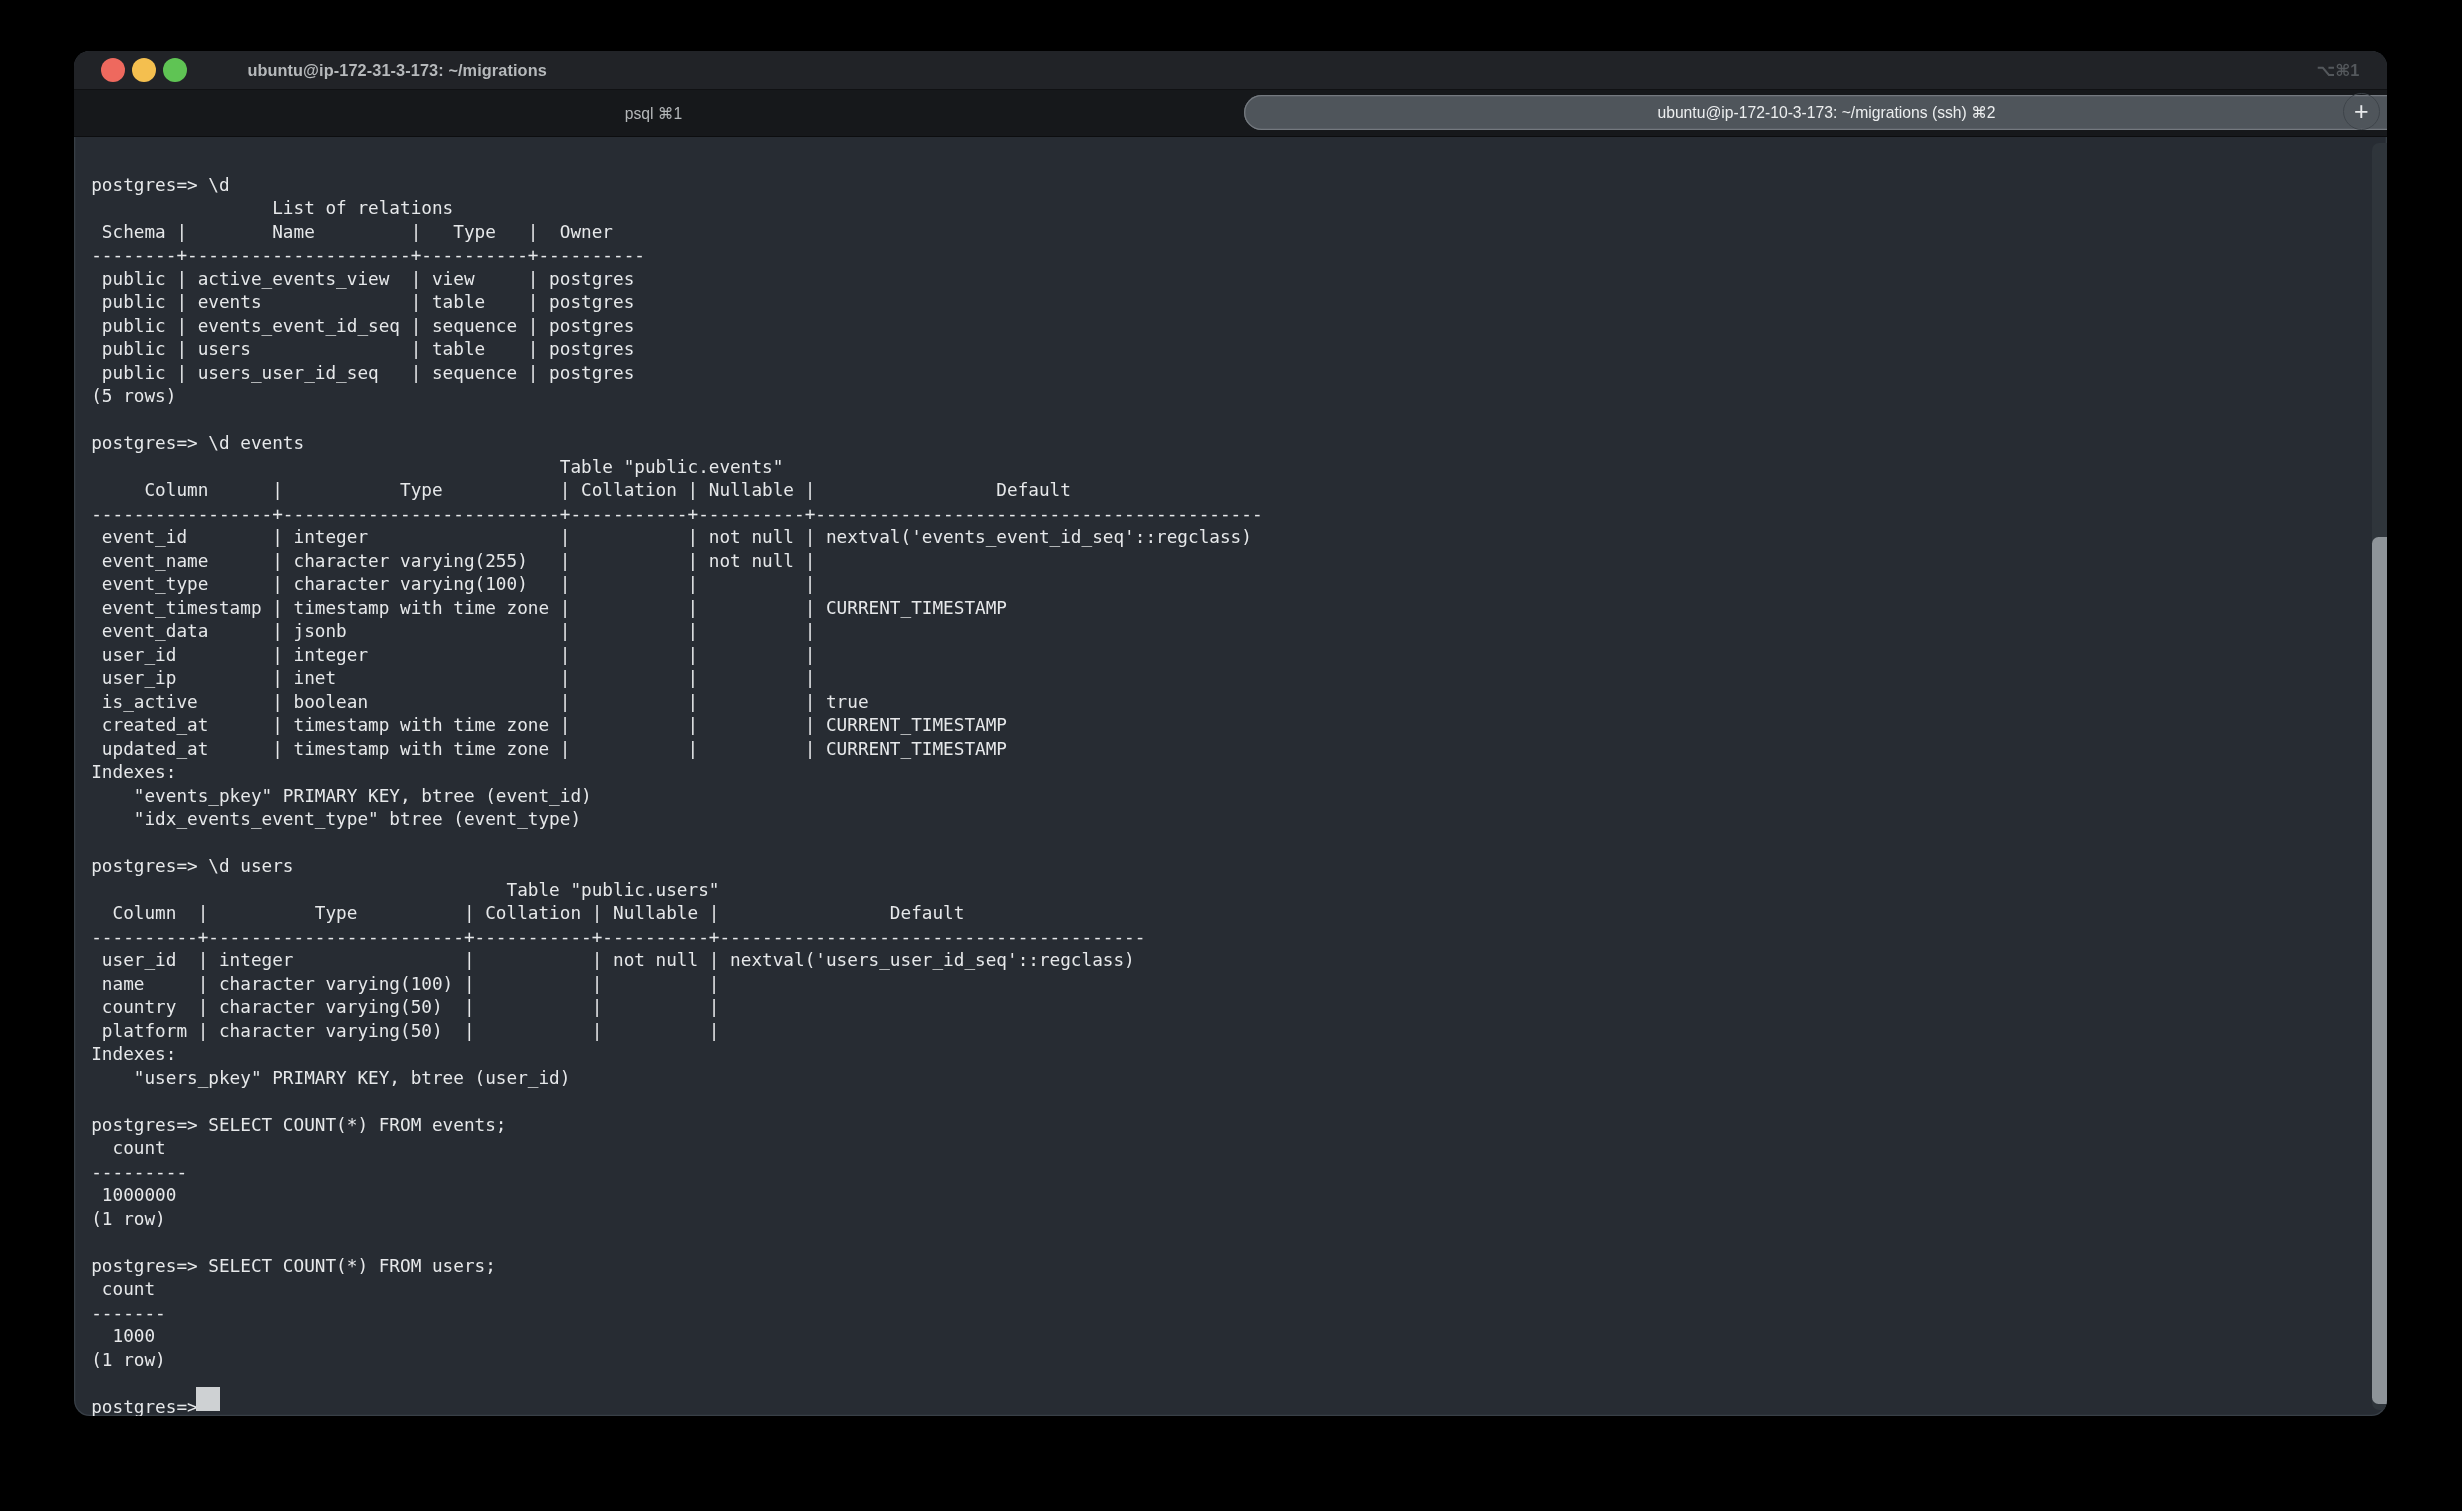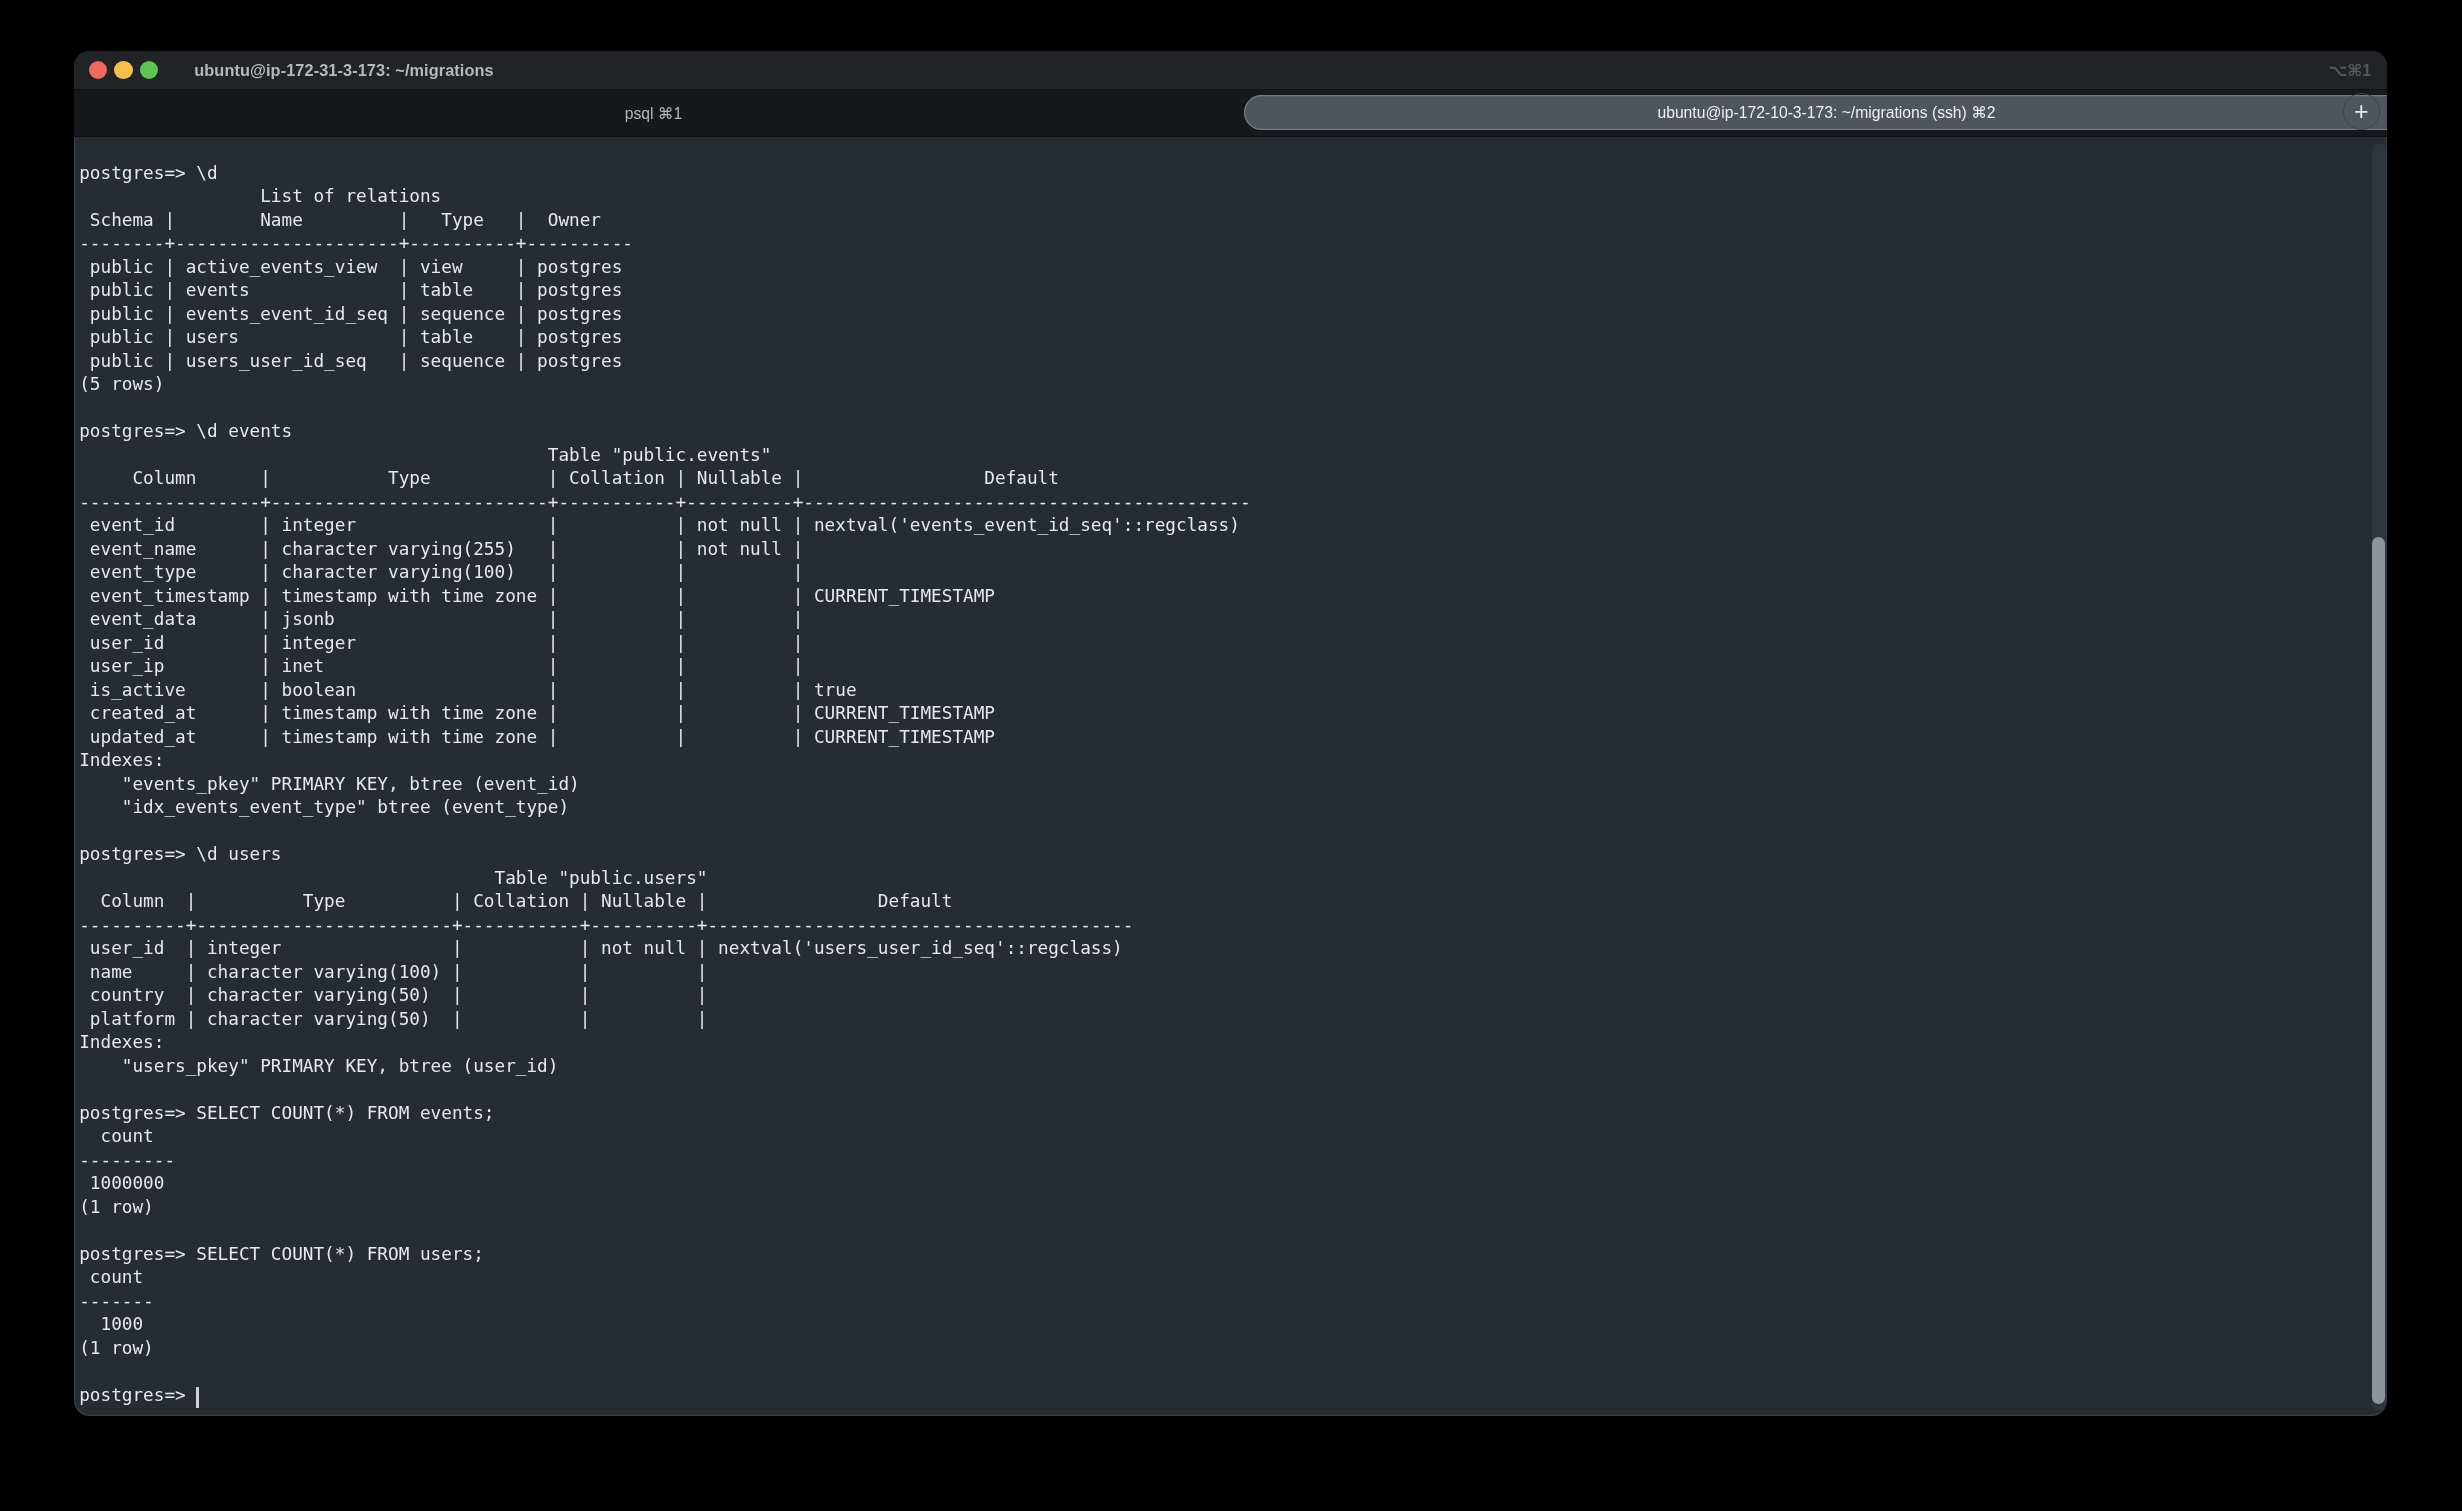--- a/index.html
+++ b/index.html
@@ -1,15 +1,15 @@
 <!DOCTYPE html>
 <html style="font-size:10.5px"><head>
 <meta charset="utf-8">
 <style>
-  * { margin: 0; padding: 0; box-sizing: border-box; }
+  * { margin: 0; padding: 12px; box-sizing: border-box; }
   html, body { width: 2462px; height: 1512px; background: #000; overflow: hidden;
     font-family: "Liberation Sans", "DejaVu Sans", sans-serif; }
 
   .window {
     position: absolute; left: 74px; top: 51px; width: 2313px; height: 1365px;
     background: #272c33; border-radius: 15.7px; overflow: hidden;
     box-shadow: inset 0 0 0 1.3px rgba(120,130,140,0.22);
   }
 
   

